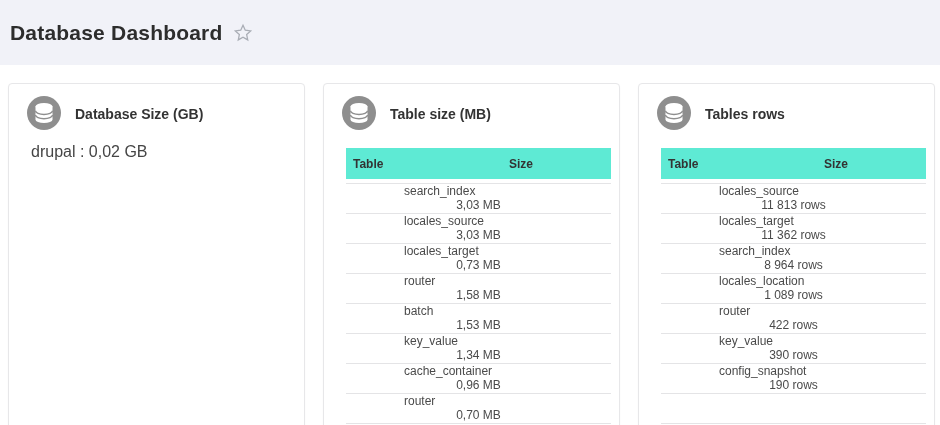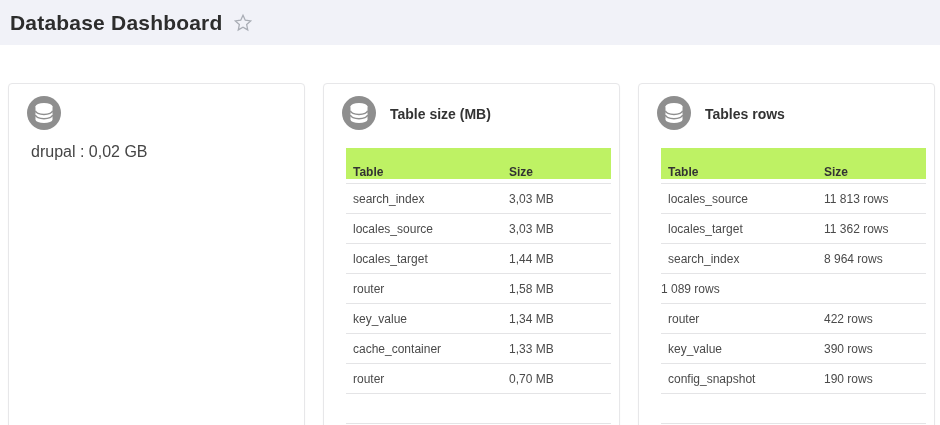--- a/index.html
+++ b/index.html
@@ -4,21 +4,21 @@
 <style>
   html, body { margin: 0; padding: 0; }
   body {
     width: 940px; height: 425px;
     overflow: hidden;
     position: relative;
     background: #ffffff;
     font-family: "Liberation Sans", sans-serif;
   }
   .topbar {
-    height: 45px;
+    height: 65px;
     background: #f1f2f8;
     display: flex;
     align-items: center;
     padding-left: 10px;
     box-sizing: border-box;
   }
   .page-title {
     font-size: 21px;
     font-weight: bold;
     color: #2d2d2d;
@@ -63,36 +63,37 @@
     margin: 13px 18px 0 22px;
     font-size: 16px;
     color: #454545;
   }
   .tablewrap {
     margin: 18px 8px 0 22px;
     font-size: 12px;
   }
   .thead {
     display: flex;
-    align-items: flex-end;
+    align-items: center;
     height: 31px;
-    background: #bef264;
+    background: #5eead4;
     font-weight: bold;
     color: #333333;
   }
   .tbody {
     margin-top: 4px;
     border-top: 1px solid #e4e4e6;
   }
   .trow {
     display: flex;
     align-items: center;
     height: 29px;
     border-bottom: 1px solid #e4e4e6;
     color: #4a4a4a;
+    flex-direction: column;
   }
   .tcell-name { width: 156px; padding-left: 7px; }
   .tcell-val { flex: 1; }
 </style>
 </head>
 <body>
 
 <div class="topbar">
   <span class="page-title">Database Dashboard</span>
   <span class="fav-star">
@@ -108,20 +109,21 @@
     <div class="card-header">
       <span class="db-icon">
         <svg viewBox="0 0 34 34" width="34" height="34">
           <circle cx="17" cy="17" r="17" fill="#8e8e8e"></circle>
           <ellipse cx="17" cy="10.5" rx="8.5" ry="3.6" fill="#ffffff"></ellipse>
           <path d="M8.5 10.5 V23.5 a8.5 3.6 0 0 0 17 0 V10.5" fill="#ffffff"></path>
           <path d="M8.5 14.8 a8.5 3.6 0 0 0 17 0" fill="none" stroke="#8e8e8e" stroke-width="1.5"></path>
           <path d="M8.5 19.1 a8.5 3.6 0 0 0 17 0" fill="none" stroke="#8e8e8e" stroke-width="1.5"></path>
         </svg>
       </span>
+      <span class="card-title">Database Size (GB)</span>
     </div>
     <div class="card-value">drupal : 0,02 GB</div>
   </div>
 
   <div class="card">
     <div class="card-header">
       <span class="db-icon">
         <svg viewBox="0 0 34 34" width="34" height="34">
           <circle cx="17" cy="17" r="17" fill="#8e8e8e"></circle>
           <ellipse cx="17" cy="10.5" rx="8.5" ry="3.6" fill="#ffffff"></ellipse>
@@ -141,33 +143,37 @@
           <div class="trow">
             <span class="tcell-name">search_index</span>
             <span class="tcell-val">3,03 MB</span>
           </div>
           <div class="trow">
             <span class="tcell-name">locales_source</span>
             <span class="tcell-val">3,03 MB</span>
           </div>
           <div class="trow">
             <span class="tcell-name">locales_target</span>
-            <span class="tcell-val">1,44 MB</span>
+            <span class="tcell-val">0,73 MB</span>
           </div>
           <div class="trow">
             <span class="tcell-name">router</span>
             <span class="tcell-val">1,58 MB</span>
           </div>
           <div class="trow">
+            <span class="tcell-name">batch</span>
+            <span class="tcell-val">1,53 MB</span>
+          </div>
+          <div class="trow">
             <span class="tcell-name">key_value</span>
             <span class="tcell-val">1,34 MB</span>
           </div>
           <div class="trow">
             <span class="tcell-name">cache_container</span>
-            <span class="tcell-val">1,33 MB</span>
+            <span class="tcell-val">0,96 MB</span>
           </div>
           <div class="trow">
             <span class="tcell-name">router</span>
             <span class="tcell-val">0,70 MB</span>
           </div>
           <div class="trow"></div>
         </div>
     </div>
   </div>
 
@@ -196,20 +202,21 @@
           </div>
           <div class="trow">
             <span class="tcell-name">locales_target</span>
             <span class="tcell-val">11 362 rows</span>
           </div>
           <div class="trow">
             <span class="tcell-name">search_index</span>
             <span class="tcell-val">8 964 rows</span>
           </div>
           <div class="trow">
+            <span class="tcell-name">locales_location</span>
             <span class="tcell-val">1 089 rows</span>
           </div>
           <div class="trow">
             <span class="tcell-name">router</span>
             <span class="tcell-val">422 rows</span>
           </div>
           <div class="trow">
             <span class="tcell-name">key_value</span>
             <span class="tcell-val">390 rows</span>
           </div>

